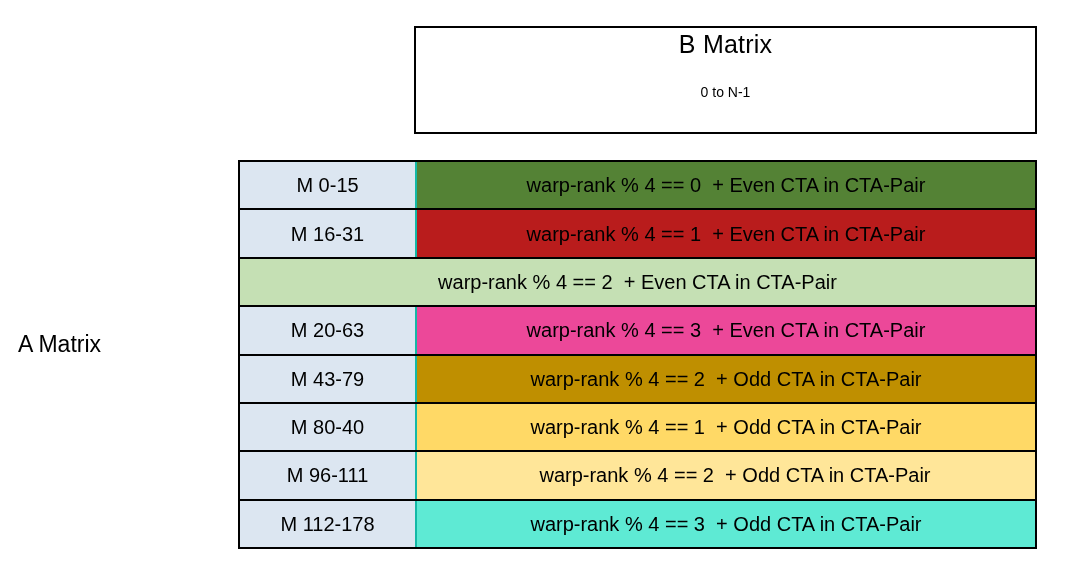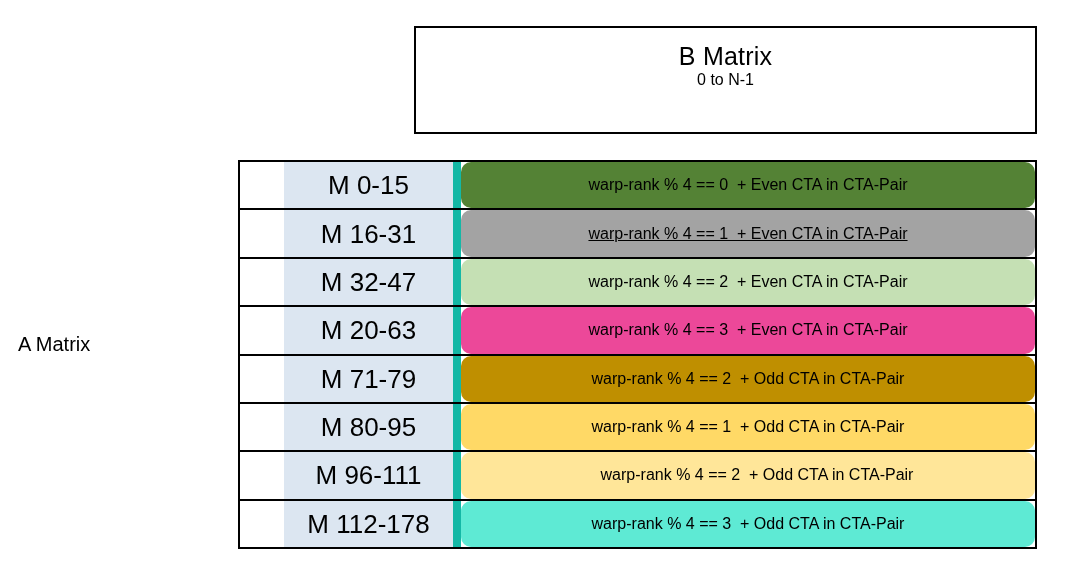--- a/index.html
+++ b/index.html
@@ -24,36 +24,37 @@
     width: 623px;
     height: 108px;
     box-sizing: border-box;
     border: 2px solid #000000;
     background: #ffffff;
     display: flex;
     flex-direction: column;
     align-items: center;
   }
   #b-matrix-title {
-    margin-top: 13px;
+    margin-top: 1px;
     font-size: 25px;
     line-height: 30px;
     letter-spacing: 0.2px;
   }
   #b-matrix-subtitle {
-    font-size: 16px;
+    margin-top: 25px;
+    font-size: 14px;
     line-height: 17px;
   }
 
   
   #a-matrix-label {
     position: absolute;
     left: 18px;
     top: 330px;
-    font-size: 20px;
+    font-size: 23px;
     line-height: 28px;
     white-space: nowrap;
   }
 
   
   #matrix-grid {
     position: absolute;
     left: 238px;
     top: 160px;
     width: 799px;
@@ -68,74 +69,71 @@
     display: flex;
     flex: 1 1 0;
     min-height: 0;
     border-top: 2px solid #000000;
   }
   .row-label-cell {
     width: 177px;
     flex: 0 0 177px;
     box-sizing: border-box;
     background: #dce6f1;
-    border-right: 8px solid #14b8a6;
+    border-right: 2px solid #14b8a6;
     display: flex;
     align-items: center;
     justify-content: center;
-    font-size: 26px;
+    font-size: 20px;
     line-height: 24px;
     white-space: nowrap;
-    margin-left: 44px;
   }
   .row-desc-cell {
     flex: 1 1 auto;
     box-sizing: border-box;
     display: flex;
     align-items: center;
     justify-content: center;
-    font-size: 16px;
+    font-size: 20px;
     line-height: 24px;
     white-space: pre;
-    border-radius: 10px;
   }
 </style>
 </head>
 <body>
 
 <div id="b-matrix-box">
   <div id="b-matrix-title">B Matrix</div>
   <div id="b-matrix-subtitle">0 to N-1</div>
 </div>
 
 <div id="a-matrix-label">A Matrix</div>
 
 <div id="matrix-grid">
     <div class="matrix-row">
       <div class="row-label-cell">M 0-15</div>
       <div class="row-desc-cell" style="background: rgb(84, 130, 53);">warp-rank % 4 == 0  + Even CTA in CTA-Pair</div>
     </div>
     <div class="matrix-row">
       <div class="row-label-cell">M 16-31</div>
-      <div class="row-desc-cell" style="background: #a3a3a3; text-decoration: underline;">warp-rank % 4 == 1  + Even CTA in CTA-Pair</div>
+      <div class="row-desc-cell" style="background: #b91c1c;">warp-rank % 4 == 1  + Even CTA in CTA-Pair</div>
     </div>
     <div class="matrix-row">
-      <div class="row-label-cell">M 32-47</div>
       <div class="row-desc-cell" style="background: rgb(197, 224, 180);">warp-rank % 4 == 2  + Even CTA in CTA-Pair</div>
     </div>
     <div class="matrix-row">
       <div class="row-label-cell">M 20-63</div>
       <div class="row-desc-cell" style="background: #ec4899;">warp-rank % 4 == 3  + Even CTA in CTA-Pair</div>
     </div>
     <div class="matrix-row">
-      <div class="row-label-cell">M 71-79</div>
+      <div class="row-label-cell">M 43-79</div>
       <div class="row-desc-cell" style="background: rgb(191, 143, 0);">warp-rank % 4 == 2  + Odd CTA in CTA-Pair</div>
     </div>
     <div class="matrix-row">
-      <div class="row-label-cell">M 80-95</div>
+      <div class="row-label-cell">M 80-40</div>
       <div class="row-desc-cell" style="background: rgb(255, 217, 102);">warp-rank % 4 == 1  + Odd CTA in CTA-Pair</div>
     </div>
     <div class="matrix-row">
       <div class="row-label-cell">M 96-111</div>
       <div class="row-desc-cell" style="background: rgb(255, 230, 153); padding-left: 18px;">warp-rank % 4 == 2  + Odd CTA in CTA-Pair</div>
     </div>
     <div class="matrix-row">
       <div class="row-label-cell">M 112-178</div>
       <div class="row-desc-cell" style="background: #5eead4;">warp-rank % 4 == 3  + Odd CTA in CTA-Pair</div>
     </div>

